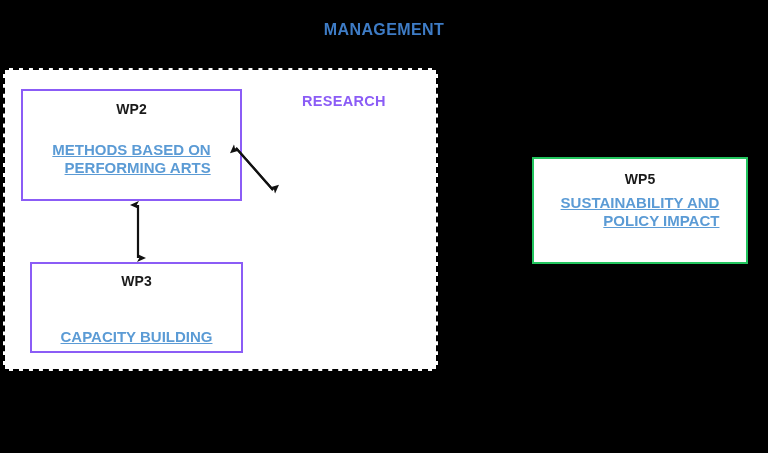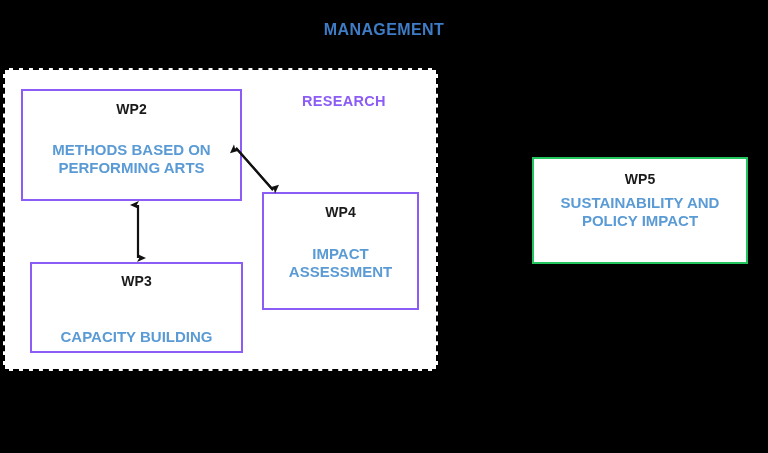--- a/index.html
+++ b/index.html
@@ -70,22 +70,23 @@
     font-weight: bold;
     font-size: 14px;
     line-height: 1;
     white-space: nowrap;
   }
   .wp-title {
     color: #5B9BD5;
     font-weight: bold;
     font-size: 15px;
     line-height: 1.22;
-    text-align: center;
+    text-align: right;
     white-space: pre-line;
+    text-decoration: underline;
   }
 
   #wp2 { left: 21px;  top: 89px;  width: 221px; height: 112px; }
   #wp2 .wp-code  { margin-top: 11px; }
   #wp2 .wp-title { margin-top: 25px; }
 
   #wp4 { left: 262px; top: 192px; width: 157px; height: 118px; }
   #wp4 .wp-code  { margin-top: 11px; }
   #wp4 .wp-title { margin-top: 26px; }
 
@@ -115,25 +116,20 @@
   <div id="research-zone"></div>
 
   <div id="research-label">RESEARCH</div>
 
   <div class="wp-box" id="wp2">
     <div class="wp-code">WP2</div>
     <div class="wp-title">METHODS BASED ON
 PERFORMING ARTS</div>
   </div>
 
-  <div class="wp-box" id="wp4">
-    <div class="wp-code">WP4</div>
-    <div class="wp-title">IMPACT
-ASSESSMENT</div>
-  </div>
 
   <div class="wp-box" id="wp3">
     <div class="wp-code">WP3</div>
     <div class="wp-title">CAPACITY BUILDING</div>
   </div>
 
   <div class="wp-box plain" id="wp5">
     <div class="wp-code">WP5</div>
     <div class="wp-title">SUSTAINABILITY AND
 POLICY IMPACT</div>

